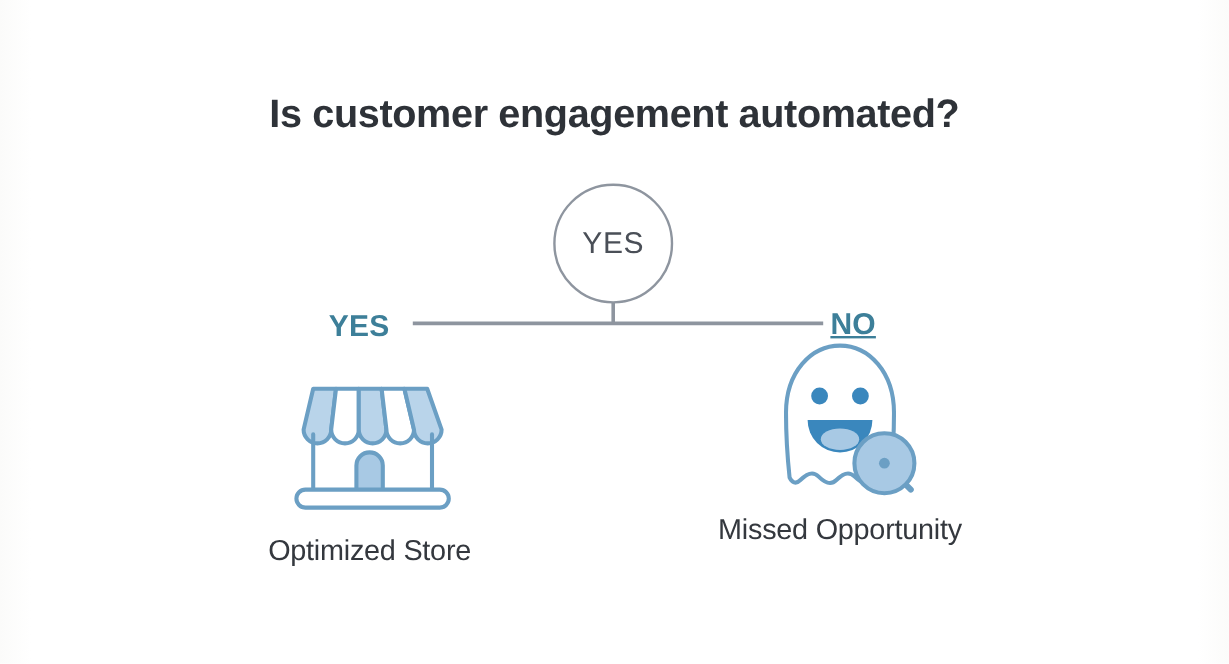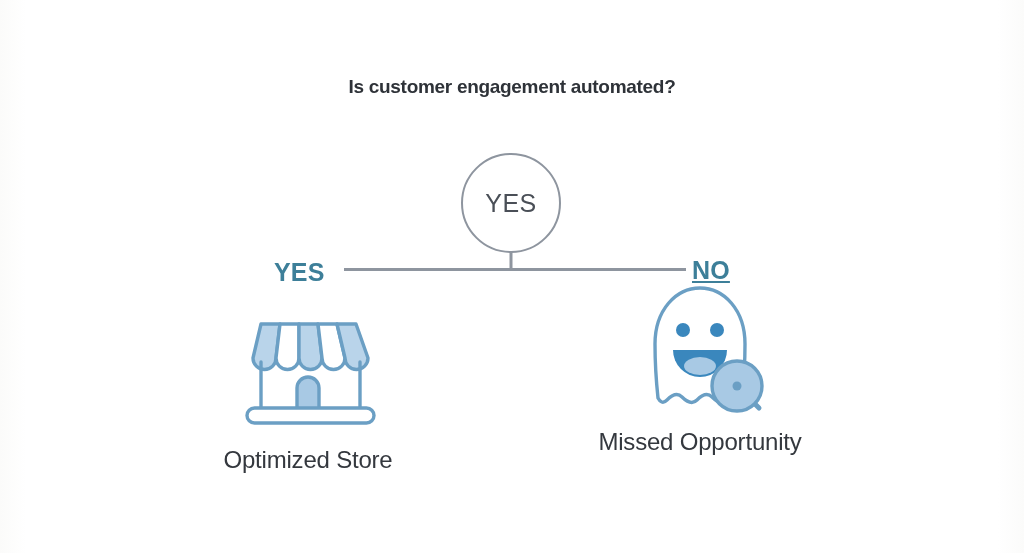--- a/index.html
+++ b/index.html
@@ -21,21 +21,21 @@
     background:
       linear-gradient(to right, #fbfbfa 0px, #ffffff 26px, #ffffff 998px, #fbfbfa 1024px);
   }
 
   .title {
     position: absolute;
     top: 76px;
     left: 0;
     width: 1024px;
     text-align: center;
-    font-size: 19px;
+    font-size: 33px;
     font-weight: bold;
     color: #2e3238;
     letter-spacing: -0.3px;
   }
 
   
   .decision-node {
     position: absolute;
     left: 461px;
     top: 153px;

